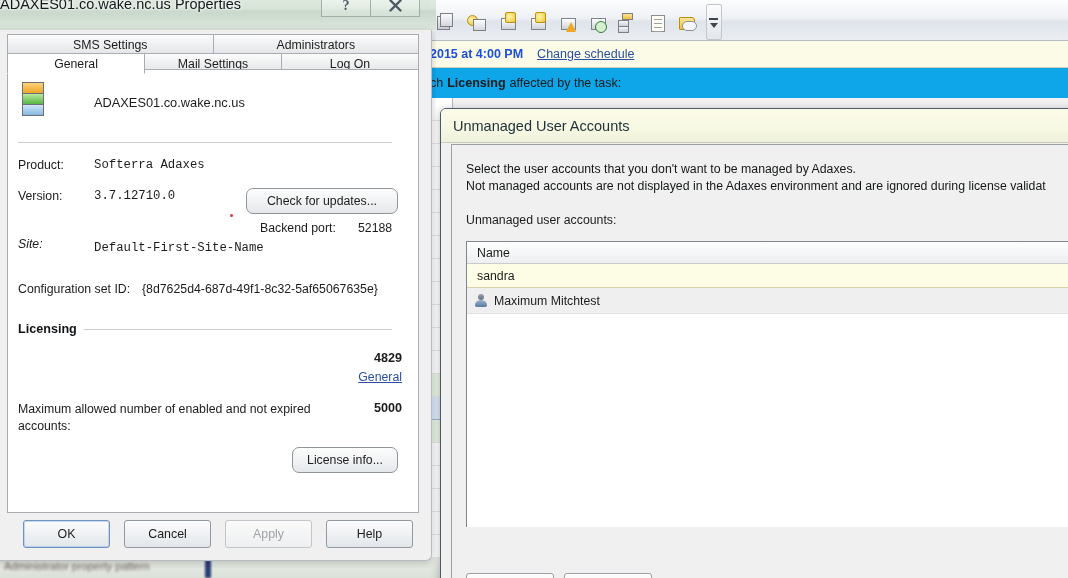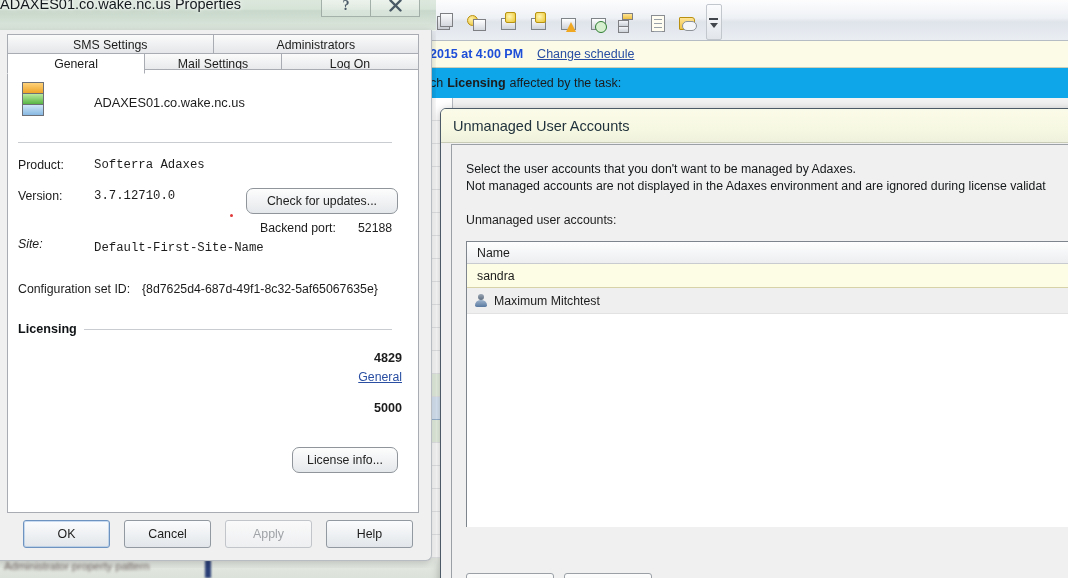--- a/index.html
+++ b/index.html
@@ -392,20 +392,21 @@
 
       <div class="kv lbl" style="top:212px;">Configuration set ID:</div>
       <div class="kv" style="left:134px;top:212px;">{8d7625d4-687d-49f1-8c32-5af65067635e}</div>
 
       <div class="sect-title" style="top:252px;">Licensing</div>
       <div class="sect-line" style="left:76px;top:259px;width:308px;"></div>
 
       <div class="lic-num" style="top:281px;">4829</div>
       <div class="lic-link" style="top:300px;">General</div>
 
+      <div class="lic-txt" style="top:331px;">Maximum allowed number of enabled and not expired accounts:</div>
       <div class="lic-num" style="top:331px;">5000</div>
 
       <div class="pbtn" style="left:284px;top:369px;width:106px;height:26px;">License info...</div>
     </div>
 
     <div class="footer-btns">
       <div class="fbtn default">OK</div>
       <div class="fbtn">Cancel</div>
       <div class="fbtn disabled">Apply</div>
       <div class="fbtn">Help</div>

